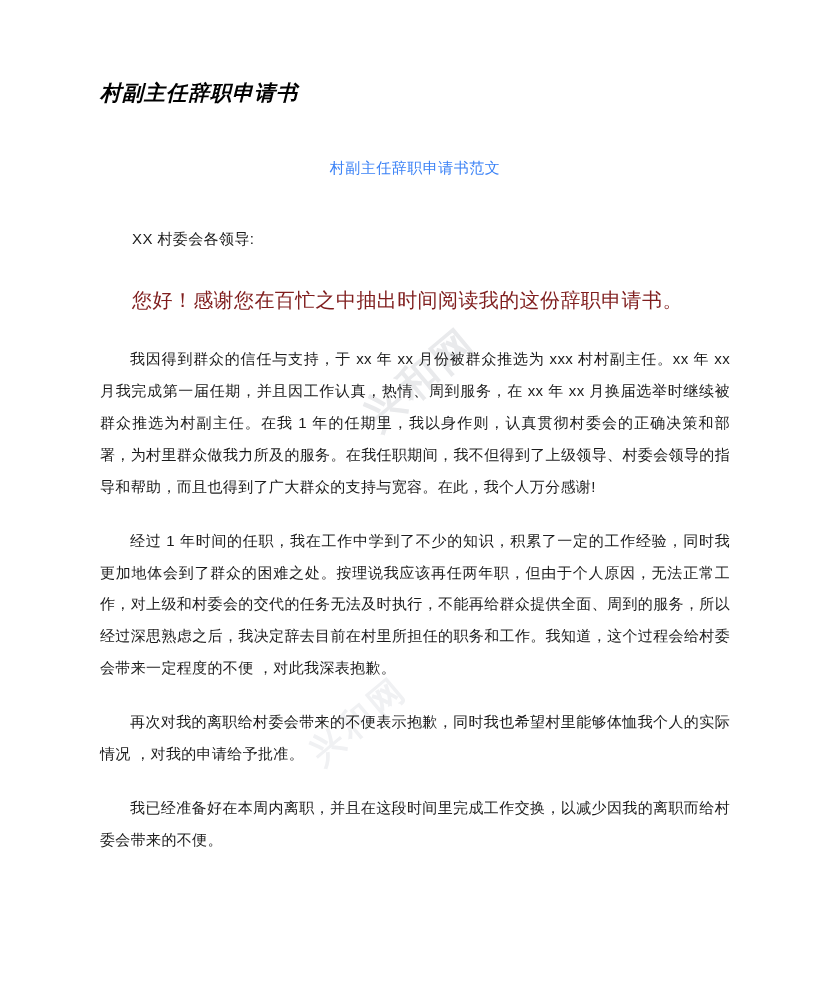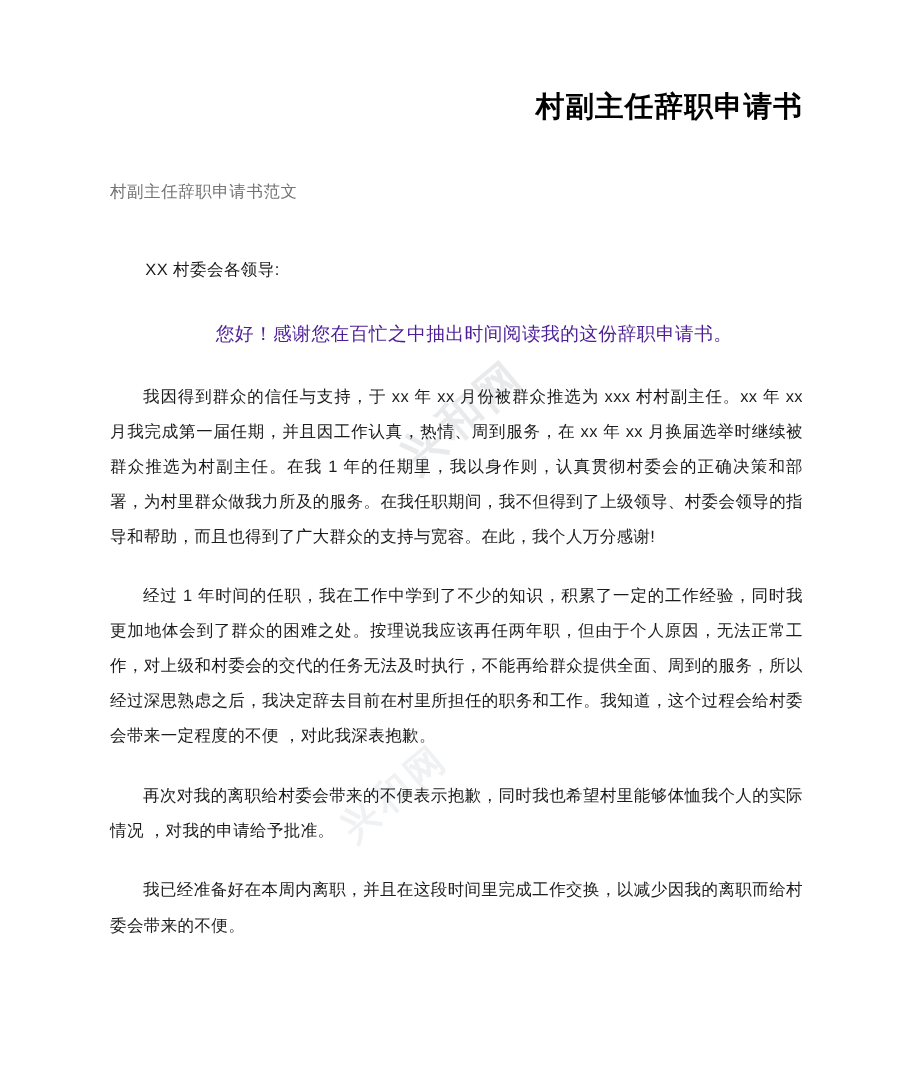--- a/index.html
+++ b/index.html
@@ -49,59 +49,59 @@
   .wm-a { left: 352px; top: 400px; }
   .wm-b { left: 300px; top: 740px; font-size: 34px; color: #f0f1f3; }
 
   .content {
     position: relative;
     z-index: 1;
     padding: 0 100px;
   }
 
   .doc-title {
-    text-align: right;
-    font-size: 26px;
+    text-align: left;
+    font-size: 21px;
     font-weight: bold;
     letter-spacing: 1px;
     color: #000;
     margin: 0;
     padding-top: 78px;
     line-height: 1.4;
+    font-style: italic;
   }
 
   .doc-subtitle {
-    text-align: left;
+    text-align: center;
     font-size: 15px;
-    color: #737373;
+    color: #3b82f6;
     margin: 0;
     padding-top: 49px;
     line-height: 1.6;
     letter-spacing: 0.5px;
   }
 
   .salutation {
     font-size: 15px;
     color: #1b1b1b;
     margin: 0;
     padding-top: 46px;
     padding-left: 32px;
     line-height: 1.7;
     letter-spacing: 0.4px;
   }
 
   .greeting {
-    font-size: 17px;
-    color: #4c1d95;
+    font-size: 20px;
+    color: #7f1d1d;
     margin: 0;
     padding-top: 31px;
     padding-left: 32px;
     line-height: 1.7;
     letter-spacing: 0.4px;
-    text-align: center;
   }
 
   .body-para {
     font-size: 15px;
     color: #1b1b1b;
     margin: 0;
     text-align: justify;
     text-justify: inter-ideograph;
     text-indent: 2em;
     line-height: 2.13;

